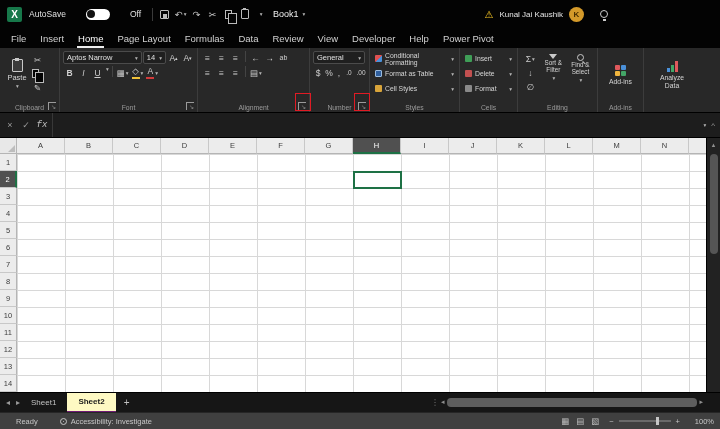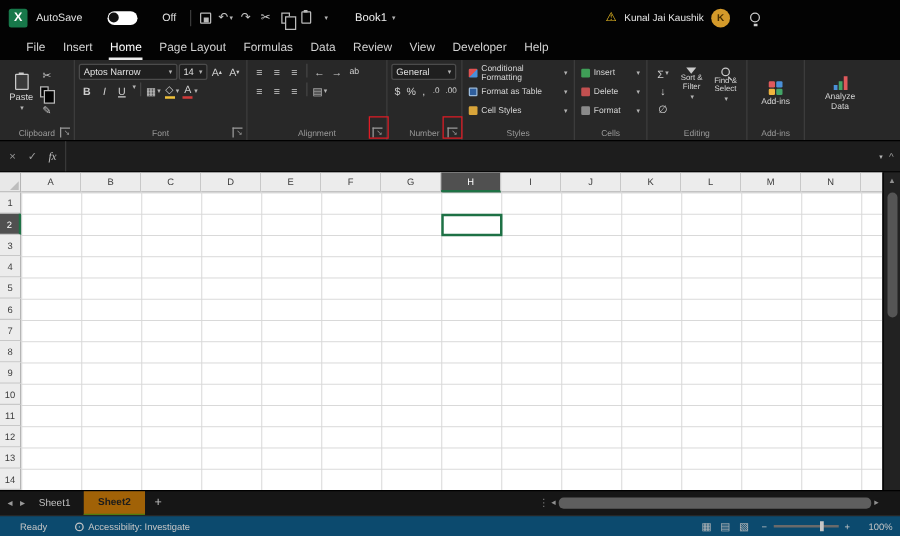--- a/index.html
+++ b/index.html
@@ -15,34 +15,34 @@
   .qat{display:flex;align-items:center;margin-left:8px;gap:1px}
   .tbtn{min-width:15px;height:18px;display:flex;align-items:center;justify-content:center;color:#c9c9c9;font-size:9.5px}
   .vsep{width:1px;height:13px;background:#3a3a3a;margin:0 3px}
   .icon-save{width:9px;height:9px;border:1px solid #bbb;border-radius:1px;position:relative}
   .icon-save::after{content:"";position:absolute;bottom:0;left:2px;width:4px;height:4px;background:#bbb}
   .icon-copydoc{width:7px;height:9px;border:1px solid #bbb;position:relative;background:#030303}
   .icon-copydoc::after{content:"";position:absolute;left:2px;top:2px;width:7px;height:9px;border:1px solid #bbb;background:#030303}
   .icon-clipboard-s{width:8px;height:10px;border:1px solid #bbb;border-radius:1px;position:relative}
   .icon-clipboard-s::before{content:"";position:absolute;left:1.5px;top:-2px;width:3px;height:2px;background:#bbb}
   .cd{font-size:5.5px;color:#b5b5b5;margin-left:1px}
-  .doc-title{display:flex;align-items:center;gap:3px;font-size:9px;color:#efefef;margin-left:16px}
+  .doc-title{display:flex;align-items:center;gap:3px;font-size:9px;color:#efefef;margin-left:5px}
   .searchbox{position:absolute;left:300px;top:5px;width:162px;height:18px;background:#454545;border-radius:4px;display:flex;align-items:center;padding:0 8px;gap:6px}
   .searchbox input{background:transparent;border:none;outline:none;color:#ddd;font-size:9px;width:100%;font-family:"Liberation Sans",sans-serif}
   .icon-search{width:7px;height:7px;border:1.2px solid #bbb;border-radius:50%;position:relative;flex:none}
   .icon-search::after{content:"";position:absolute;left:5.5px;top:5.5px;width:4px;height:1.2px;background:#bbb;transform:rotate(45deg);transform-origin:0 0}
   .tb-right{position:absolute;right:112px;top:0;height:28px;display:flex;align-items:center;gap:6px}
   .warn{color:#f2c224;font-size:10px}
   .uname{font-size:8px;color:#e6e6e6;white-space:nowrap}
   .avatar{width:15px;height:15px;border-radius:50%;background:#d49a2a;color:#4a3000;font-size:8px;font-weight:bold;display:flex;align-items:center;justify-content:center}
   .icon-bulb{width:8px;height:8px;border:1px solid #ccc;border-radius:50%;position:relative;margin-left:10px}
   .icon-bulb::after{content:"";position:absolute;left:2px;top:8px;width:2.5px;height:2px;background:#ccc}
 
   
-  #menubar{position:absolute;left:0;top:28px;width:720px;height:20px;background:#030303;display:flex;align-items:center;padding-left:14px}
+  #menubar{position:absolute;left:0;top:28px;width:720px;height:20px;background:#030303;display:flex;align-items:center;padding-left:4px}
   .mtab{font-size:9.5px;color:#d2d2d2;padding:0 7px;height:20px;display:flex;align-items:center;position:relative;white-space:nowrap}
   .mtab.active{color:#fff}
   .mtab.active::after{content:"";position:absolute;left:6px;right:6px;bottom:0;height:2px;background:#ededed}
   .mb-right{margin-left:auto;display:flex;align-items:center;gap:6px;padding-right:5px}
   .comments-btn{display:flex;align-items:center;gap:4px;border:1px solid #5a5a5a;border-radius:3px;height:16px;padding:0 7px;font-size:8.5px;color:#e0e0e0}
   .icon-comment{width:8px;height:6px;border:1px solid #ccc;border-radius:2px;position:relative}
   .icon-comment::after{content:"";position:absolute;left:1px;bottom:-3.5px;border-left:2px solid transparent;border-right:2px solid transparent;border-top:3px solid #ccc}
   .share-btn{display:flex;align-items:center;gap:4px;background:#17935a;border-radius:3px;height:17px;padding:0 8px;font-size:8.5px;color:#fff}
 
   
@@ -95,21 +95,21 @@
   .ic-chart i{display:block;width:3px}
   .redbox{position:absolute;border:1.5px solid #e01b24;z-index:6;width:16px;height:18px;top:45px}
   #redbox-alignment{left:295px}
   #redbox-number{left:354px}
 
   
   #formulabar{position:absolute;left:0;top:112px;width:720px;height:26px;background:#1d1d1d;border-top:1px solid #000;border-bottom:1px solid #000;display:flex;align-items:stretch}
   .namebox{width:62px;display:flex;align-items:center;justify-content:space-between;padding:0 6px;color:#e0e0e0;font-size:8.5px;border-right:1px solid #383838}
   .fxgroup{display:flex;align-items:center;border-right:1px solid #383838;padding:0 2px}
   .fxbtn{width:16px;text-align:center;color:#9a9a9a;font-size:9px}
-  .fx-label{font-style:italic;font-family:Liberation Serif, serif;font-size:9px;color:#c0c0c0;width:16px;text-align:center}
+  .fx-label{font-style:italic;font-family:Liberation Mono, monospace;font-size:9px;color:#c0c0c0;width:16px;text-align:center}
   .formula-input{flex:1;background:transparent;border:none;outline:none;color:#ddd;font-size:9px;padding:0 6px;font-family:"Liberation Sans",sans-serif}
   .fb-right{display:flex;align-items:center;gap:5px;padding-right:5px;color:#9a9a9a;font-size:8px}
 
   
   #grid{position:absolute;left:0;top:138px;width:706px;height:254px;background:#fff;overflow:hidden}
   .corner{position:absolute;left:0;top:0;width:17px;height:16px;background:#e8e8e8;border-right:1px solid #b5b5b5;border-bottom:1px solid #b5b5b5}
   .corner::after{content:"";position:absolute;right:1px;bottom:1px;border-left:7px solid transparent;border-bottom:7px solid #bdbdbd}
   .colheads{position:absolute;left:17px;top:0;height:16px;display:flex}
   .ch{width:48px;height:16px;background:#ececec;border-right:1px solid #c8c8c8;border-bottom:1px solid #b5b5b5;display:flex;align-items:center;justify-content:center;font-size:7.5px;color:#3c3c3c;flex:none}
   .ch.sel{background:#505050;color:#fff;border-bottom:2px solid #1e7145}
@@ -120,29 +120,29 @@
   .cells{position:absolute;left:17px;top:16px;width:689px;height:238px;background-image:linear-gradient(to right,#d8d8d8 1px,transparent 1px),linear-gradient(to bottom,#d8d8d8 1px,transparent 1px);background-size:48px 17px}
   .selcell{position:absolute;left:336px;top:17px;width:49px;height:18px;border:2px solid #1e7145;background:#fff}
   #vscroll{position:absolute;left:706px;top:138px;width:14px;height:254px;background:#222;border-left:1px solid #000}
   .vs-up{height:14px;display:flex;align-items:center;justify-content:center;color:#909090;font-size:6px}
   .vs-thumb{position:absolute;left:3px;top:16px;width:8px;height:100px;background:#555;border-radius:4px}
 
   
   #sheetbar{position:absolute;left:0;top:392px;width:720px;height:20px;background:#161616;display:flex;align-items:center;border-top:1px solid #000}
   .sb-nav{display:flex;align-items:center;gap:6px;margin-left:6px;color:#9a9a9a;font-size:8px}
   .stab{height:20px;display:flex;align-items:center;padding:0 11px;font-size:8px;color:#c2c2c2}
-  .stab.active{background:#a16207;color:#1c1c1c;font-weight:bold;border-bottom:2px solid #4d7c0f}
+  .stab.active{background:#fef9c3;color:#1c1c1c;font-weight:bold;border-bottom:2px solid #701a75}
   .addsheet{color:#c2c2c2;font-size:10px;margin-left:8px}
   #hscroll{position:absolute;left:428px;top:392px;width:278px;height:20px;display:flex;align-items:center;gap:2px;padding:0 3px}
   .hs-dots{color:#808080;font-size:8px}
   .hs-arrow{color:#909090;font-size:7px}
   .hs-thumb{flex:1;height:9px;background:#5e5e5e;border-radius:4px}
 
   
-  #statusbar{position:absolute;left:0;top:412px;width:720px;height:17px;background:#0c4a6e;display:flex;align-items:center;color:#c6c6c6;font-size:7.5px;border-top:1px solid #262626}
+  #statusbar{position:absolute;left:0;top:412px;width:720px;height:17px;background:#404040;display:flex;align-items:center;color:#c6c6c6;font-size:7.5px;border-top:1px solid #262626}
   .sb-ready{margin-left:16px}
   .sb-access{margin-left:22px;display:flex;align-items:center;gap:4px}
   .icon-access{width:7px;height:7px;border:1px solid #c6c6c6;border-radius:50%;position:relative}
   .icon-access::after{content:"";position:absolute;left:2px;top:2px;width:1.5px;height:1.5px;background:#c6c6c6;border-radius:50%}
   .sb-right{margin-left:auto;display:flex;align-items:center;gap:10px;padding-right:6px}
   .views{display:flex;gap:7px;font-size:8.5px;color:#bdbdbd}
   .zoom{display:flex;align-items:center;gap:5px}
   .zoom-track{width:52px;height:2px;background:#6a6a6a;position:relative}
   .zoom-thumb{position:absolute;left:72%;top:-3px;width:3px;height:8px;background:#c6c6c6}
   .zoom-pct{width:24px;text-align:right}
@@ -193,20 +193,21 @@
   <span class="mtab">File</span>
   <span class="mtab">Insert</span>
   <span class="mtab active">Home</span>
   <span class="mtab">Page Layout</span>
   <span class="mtab">Formulas</span>
   <span class="mtab">Data</span>
   <span class="mtab">Review</span>
   <span class="mtab">View</span>
   <span class="mtab">Developer</span>
   <span class="mtab">Help</span>
+  <span class="mtab">Power Pivot</span>
 </div>
 
 <div id="ribbon">
 
   <div class="rgroup grp-clipboard">
     <div class="paste-btn">
       <span class="icon-clipboard"></span>
       <span>Paste</span>
       <span class="cd">▾</span>
     </div>

